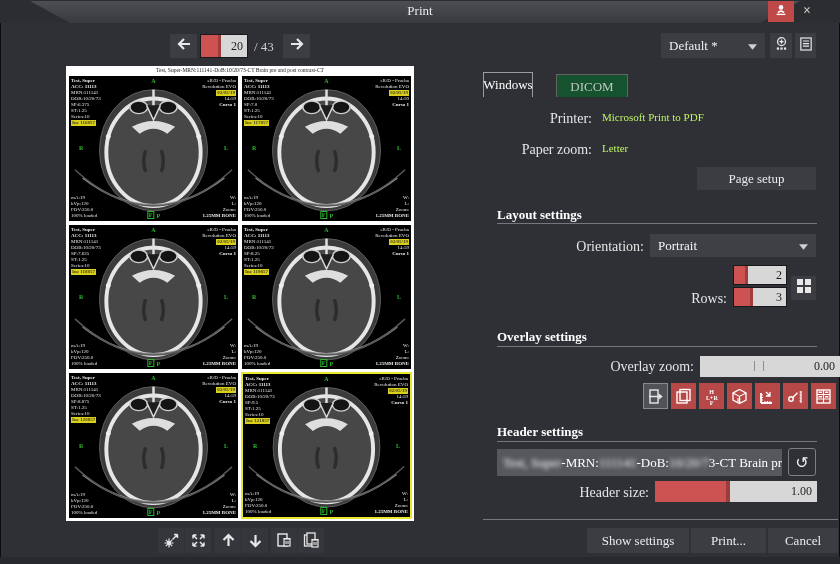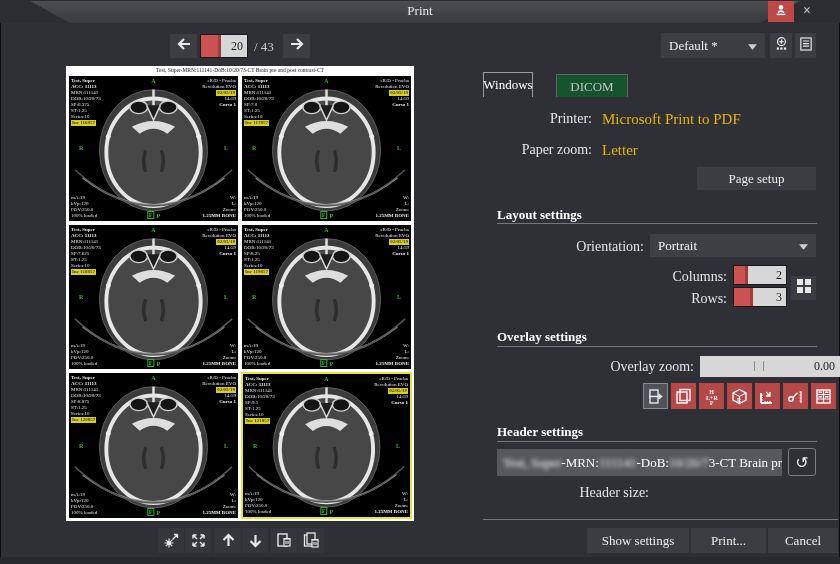--- a/index.html
+++ b/index.html
@@ -28,21 +28,21 @@
   #apply-layout-select{left:661px;top:33px;width:104px;height:25px;background:#3b3d42;color:#f0f0f0;font-size:13px;
     display:flex;align-items:center;padding:0 8px;box-sizing:border-box;justify-content:space-between;}
   .icon-btn{background:#3b3d42;display:flex;align-items:center;justify-content:center;}
   #save-layout-btn{left:770px;top:33px;width:22px;height:25px;}
   #layout-list-btn{left:795px;top:33px;width:21px;height:25px;}
   
   .tab{position:absolute;box-sizing:border-box;font-size:13px;display:flex;align-items:flex-start;justify-content:center;padding-top:4px;}
   #tab-windows{left:483px;top:72px;width:50px;height:25px;background:#2e3035;border:1px solid #9b9b9b;border-bottom:none;color:#fff;}
   #tab-dicom{left:556px;top:74px;width:72px;height:23px;background:#14532d;border:1px solid #646464;border-bottom:none;color:#c4c4c4;}
   .rlabel{position:absolute;text-align:right;color:#e6e6e6;font-size:14px;}
-  .rvalue{position:absolute;color:#eab308;font-size:15px;}
+  .rvalue{position:absolute;color:#bef264;font-size:11px;}
   .pushbtn{position:absolute;background:#3b3d42;color:#ebebeb;font-size:13px;display:flex;align-items:center;justify-content:center;}
   .section-title{position:absolute;color:#ffffff;font-size:13px;font-weight:bold;}
   .hr{position:absolute;height:1px;background:#75777c;}
   .select{position:absolute;background:#3e4045;color:#f4f4f4;font-size:13px;display:flex;align-items:center;
     justify-content:space-between;padding:0 8px;box-sizing:border-box;}
   .mini-spin{position:absolute;display:flex;border:1px solid #17181a;box-sizing:border-box;height:20px;}
   #overlay-zoom-ctrl{left:700px;top:356px;width:140px;height:21px;background:#d7d7d7;position:absolute;
     display:flex;align-items:center;justify-content:flex-end;color:#1d1d1d;font-size:12px;padding-right:5px;box-sizing:border-box;}
   #overlay-zoom-ctrl .ticks{position:absolute;left:54px;top:5px;width:8px;height:10px;
     border-left:1px solid #8f8f8f;border-right:1px solid #8f8f8f;}
@@ -162,21 +162,20 @@
 
   <div class="section-title" style="left:497px;top:207px;">Layout settings</div>
   <div class="hr" style="left:497px;top:223px;width:320px;"></div>
   <div class="rlabel" style="left:500px;top:239px;width:144px;">Orientation:</div>
   <div class="select" style="left:650px;top:234px;width:166px;height:23px;">
     <span>Portrait</span>
     <span><svg viewBox="0 0 10 6" width="9" height="6">
           <path d="M0 0 L5 6 L10 0 Z" fill="#cfcfcf"></path>
         </svg></span>
   </div>
-  <div class="rlabel" style="left:600px;top:269px;width:127px;">Columns:</div>
   <div class="mini-spin" style="left:733px;top:265px;width:54px;">
     <div class="spin-red" style="width:14px;">
         <div class="notch"></div>
       </div>
     <div class="spin-val">2</div>
   </div>
   <div class="abs icon-btn" style="left:791px;top:276px;width:25px;height:24px;">
     <span><svg viewBox="0 0 16 16" width="16" height="16">
           <rect x="1" y="1" width="6" height="6" fill="#e8e8e8"></rect>
           <rect x="9" y="1" width="6" height="6" fill="#e8e8e8"></rect>
@@ -261,20 +260,25 @@
       <span>-MRN:</span>
       <span class="blur">111141</span>
       <span>-DoB:</span>
       <span class="blur">10/20/7</span>
       <span>3-CT Brain pre</span>
     </div>
   <div id="header-reset-btn" class="abs">
     <span>↺</span>
   </div>
   <div class="rlabel" style="left:540px;top:485px;width:109px;">Header size:</div>
+  <div id="header-size-slider">
+    <div id="header-size-fill"></div>
+    <div id="header-size-handle"></div>
+    <span style="position:relative;">1.00</span>
+  </div>
 
   <div class="hr" id="footer-hr"></div>
   <div class="pushbtn footer-btn" style="left:587px;width:102px;">Show settings</div>
   <div class="pushbtn footer-btn" style="left:691px;width:75px;">Print...</div>
   <div class="pushbtn footer-btn" style="left:768px;width:70px;">Cancel</div>
 
   <div id="preview-page" class="abs">
     <div id="page-header" class="abs"><span class="blur-s">Test, Super</span><span>-MRN:</span><span class="blur-s">111141</span><span>-DoB:</span><span class="blur-s">10/20/73</span><span>-CT Brain pre and post contrast-CT</span></div>
     <div id="preview-grid">
         <div class="cell">

